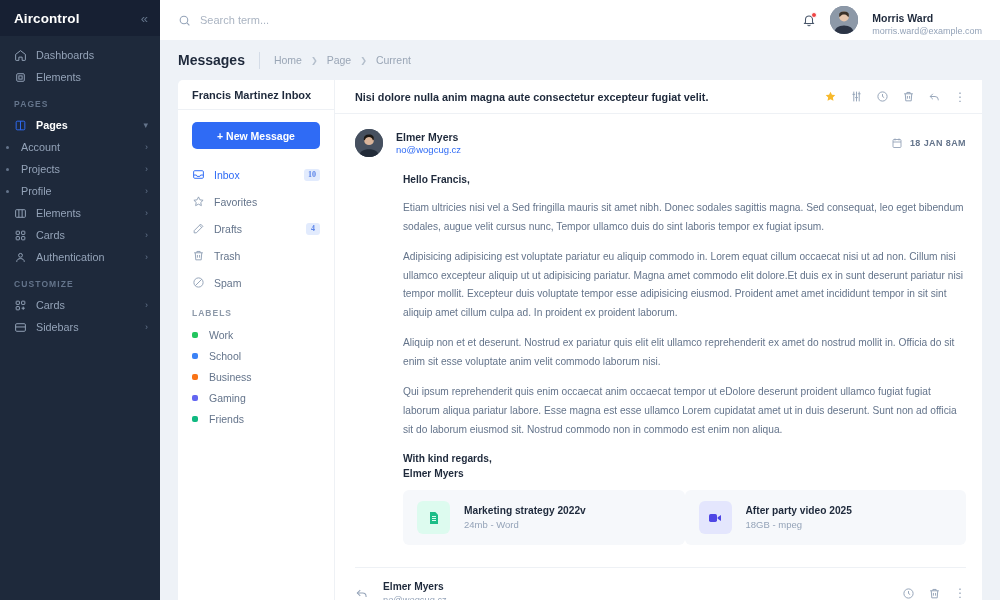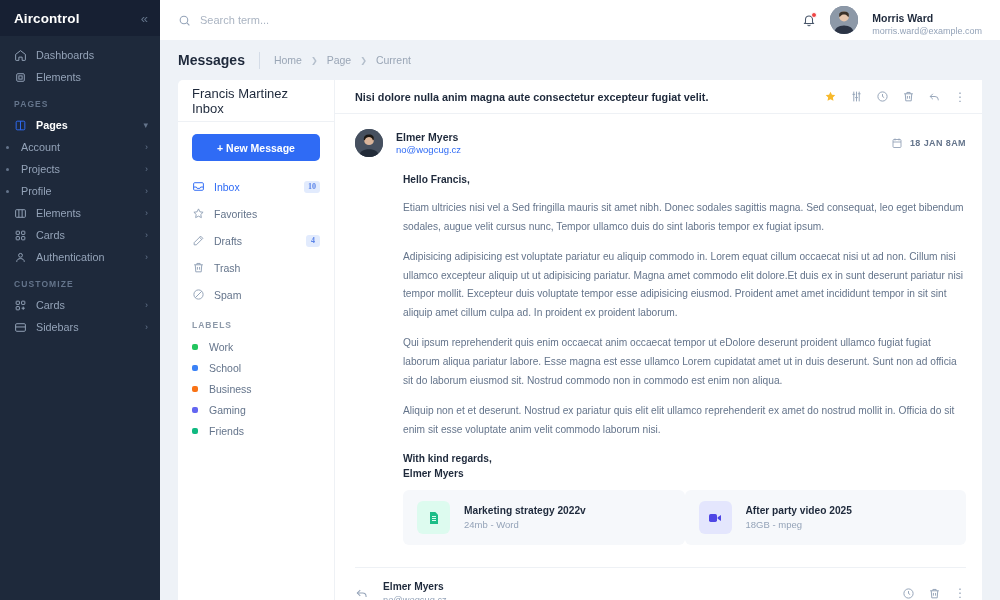--- a/index.html
+++ b/index.html
@@ -92,22 +92,22 @@
 
   .content { flex: 1; display: flex; gap: 0; padding: 0 18px 0 18px; min-height: 0; }
 
   
   .inbox-col {
     width: 156px; flex: 0 0 156px; background: #fff;
     border-radius: 5px 0 0 0;
     display: flex; flex-direction: column; overflow: hidden;
   }
   .inbox-title {
-    height: 42px; display: flex; align-items: center;
-    padding: 0 14px; font-size: 13px; font-weight: 400; color: #1e293b;
+    height: 30px; display: flex; align-items: center;
+    padding: 0 14px; font-size: 11px; font-weight: 700; color: #1e293b;
     border-bottom: 1px solid #eef1f5;
   }
   .inbox-body { padding: 12px 14px 0; }
   .newmsg-btn {
     width: 100%; height: 27px; border: none; border-radius: 5px;
     background: #2f6bf5; color: #fff;
     font-family: "Liberation Sans", sans-serif;
     font-size: 10.5px; font-weight: 700; cursor: pointer;
     display: flex; align-items: center; justify-content: center; gap: 4px;
   }
@@ -511,22 +511,22 @@
                   </svg>
               </span>
               <span>18 JAN 8AM</span>
             </span>
           </div>
 
           <div class="msg-body">
             <p class="strong">Hello Francis,</p>
             <p>Etiam ultricies nisi vel a Sed fringilla mauris sit amet nibh. Donec sodales sagittis magna. Sed consequat, leo eget bibendum sodales, augue velit cursus nunc, Tempor ullamco duis do sint laboris tempor ex fugiat ipsum.</p>
             <p>Adipisicing adipisicing est voluptate pariatur eu aliquip commodo in. Lorem equat cillum occaecat nisi ut ad non. Cillum nisi ullamco excepteur aliquip ut ut adipisicing pariatur. Magna amet commodo elit dolore.Et duis ex in sunt deserunt pariatur nisi tempor mollit. Excepteur duis voluptate tempor esse adipisicing eiusmod. Proident amet amet incididunt tempor in sit sint aliquip amet cillum culpa ad. In proident ex proident laborum.</p>
+            <p>Aliquip non et et deserunt. Nostrud ex pariatur quis elit elit ullamco reprehenderit ex amet do nostrud mollit in. Officia do sit enim sit esse voluptate anim velit commodo laborum nisi.</p>
             <p>Qui ipsum reprehenderit quis enim occaecat anim occaecat tempor ut eDolore deserunt proident ullamco fugiat fugiat laborum aliqua pariatur labore. Esse magna est esse ullamco Lorem cupidatat amet ut in duis deserunt. Sunt non ad officia sit do laborum eiusmod sit. Nostrud commodo non in commodo est enim non aliqua.</p>
-            <p>Aliquip non et et deserunt. Nostrud ex pariatur quis elit elit ullamco reprehenderit ex amet do nostrud mollit in. Officia do sit enim sit esse voluptate anim velit commodo laborum nisi.</p>
             <p class="strong sig">With kind regards,</p>
             <p class="strong sig">Elmer Myers</p>
           </div>
 
           <div class="attachments">
             <div class="attach">
               <span class="attach-ico" style="background:#ddfbef;color:#10b981">
                 <svg viewBox="0 0 24 24" fill="currentColor">
                     <path d="M6 3h8l4 4v14H6z" opacity=".95"></path>
                     <path d="M9 9h6v1.4H9zM9 12h6v1.4H9zM9 15h6v1.4H9z" fill="#ddfbef"></path>

